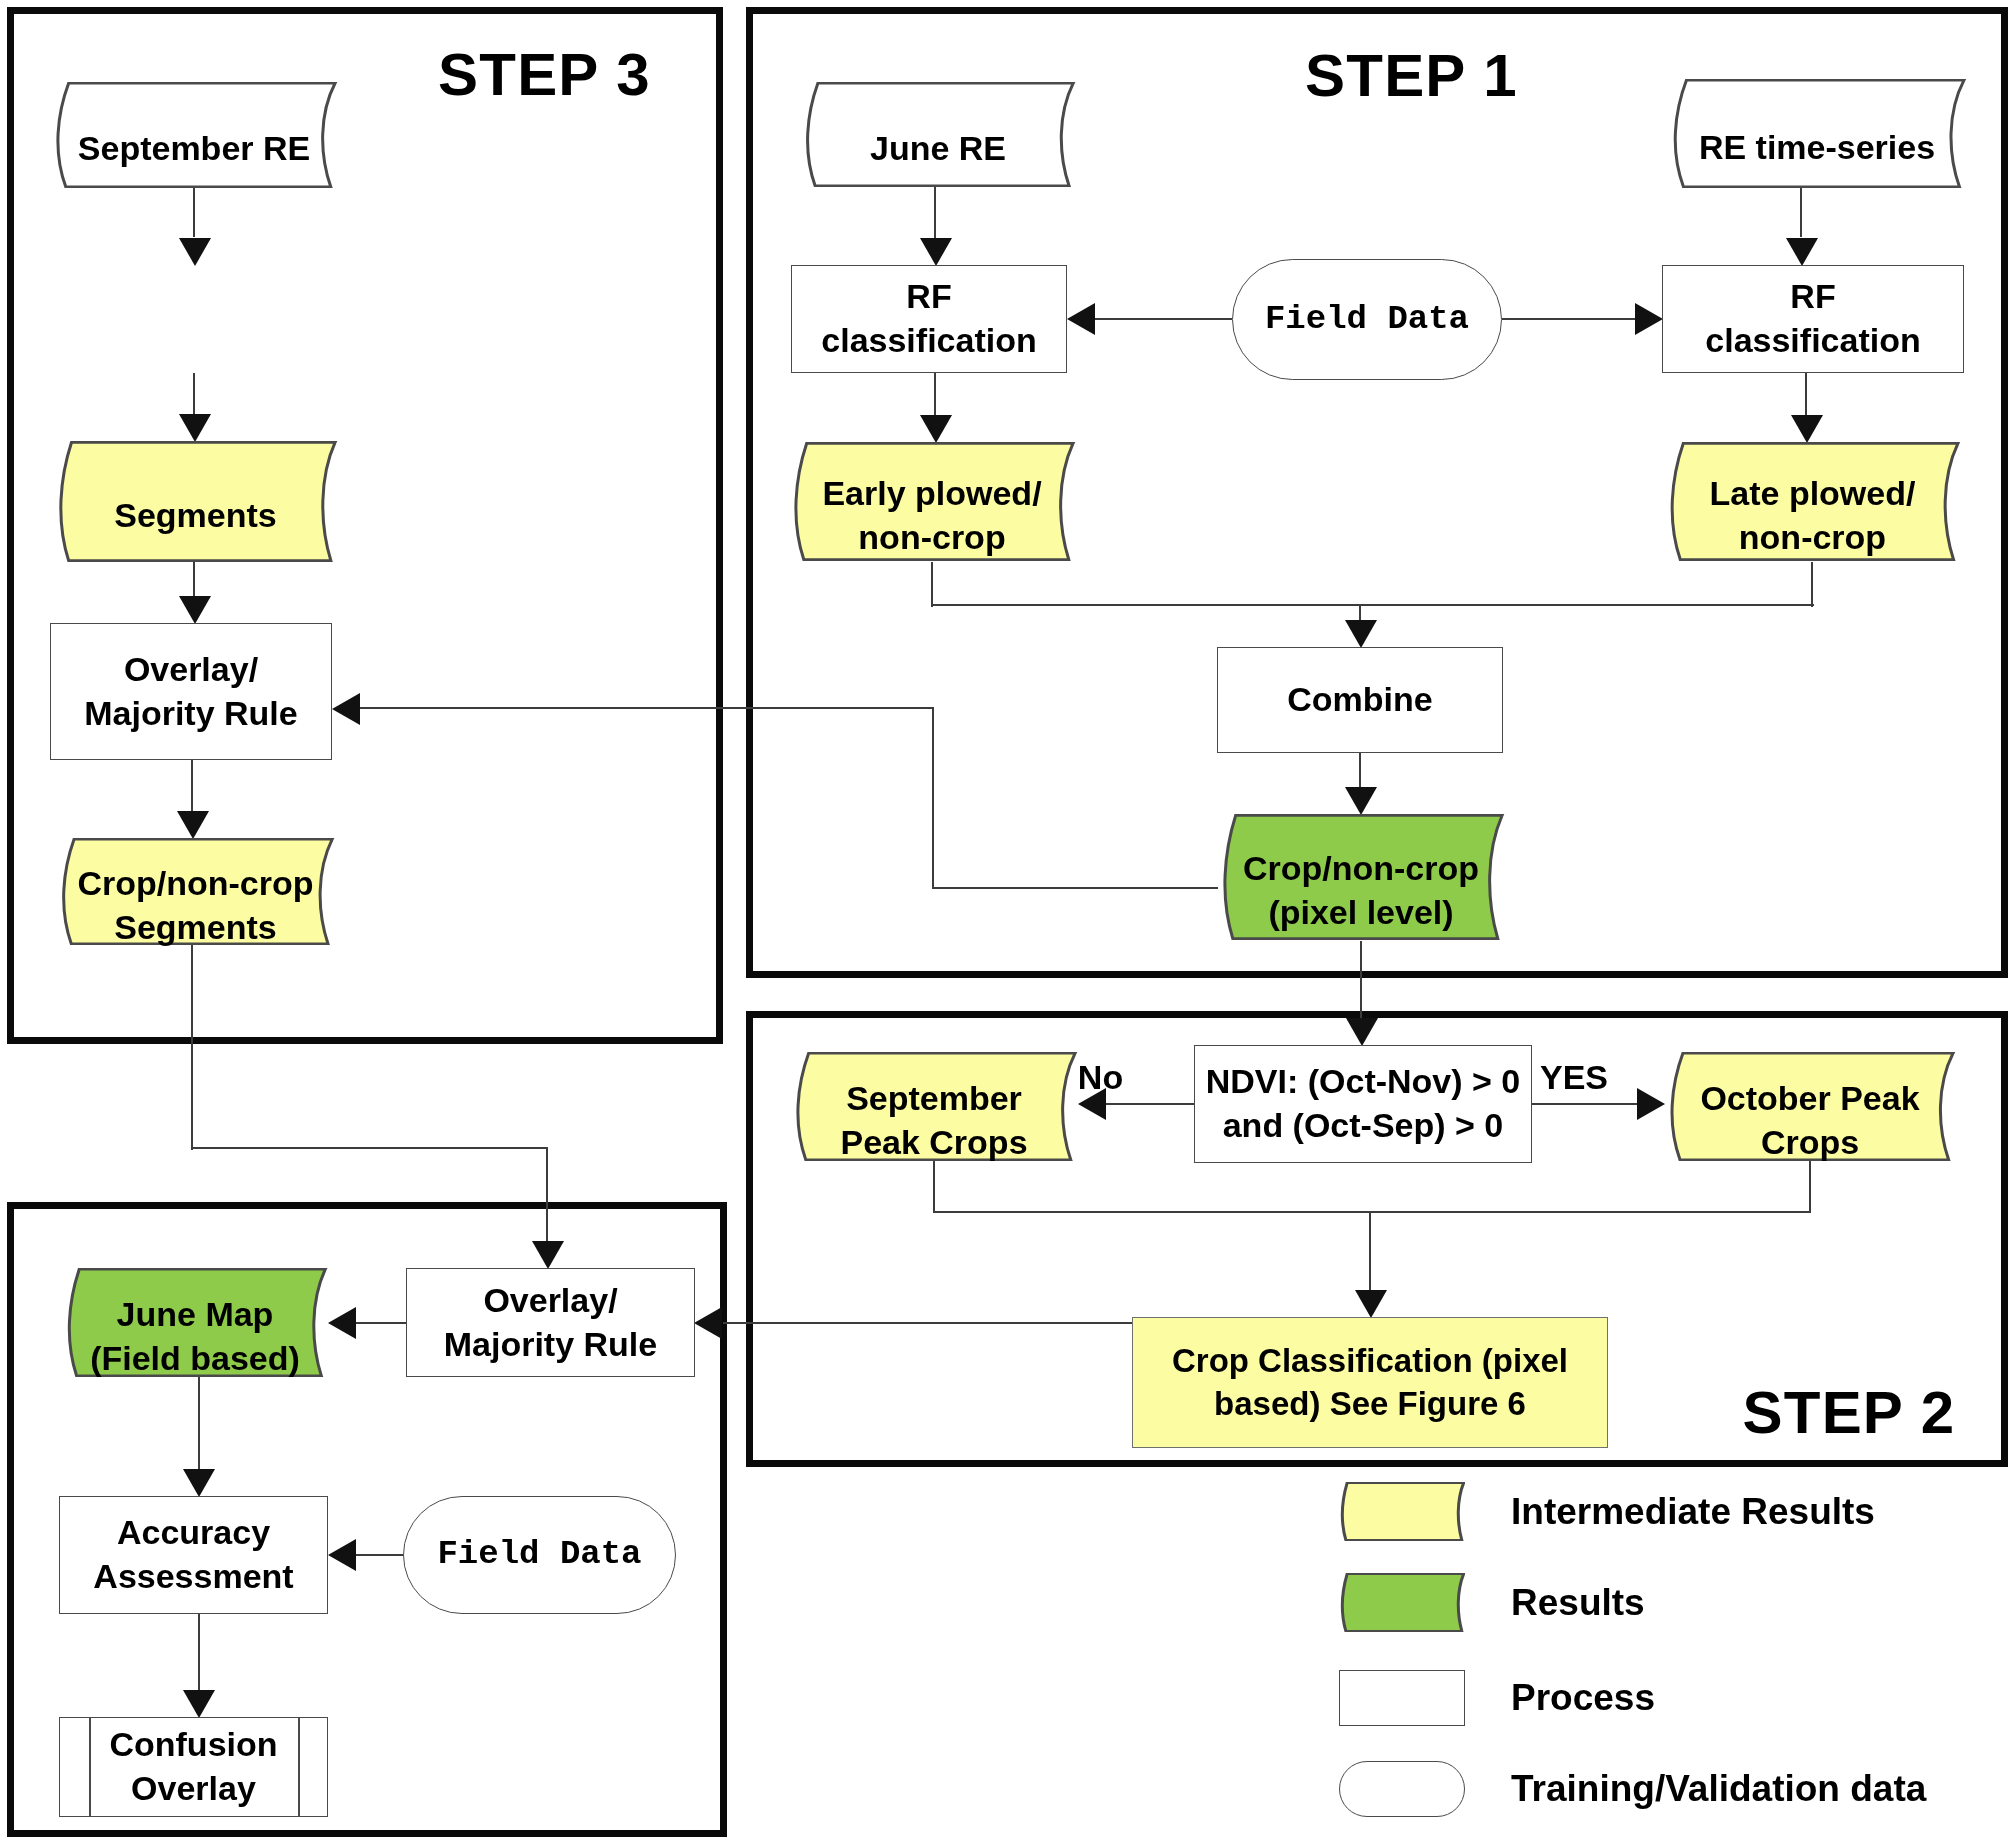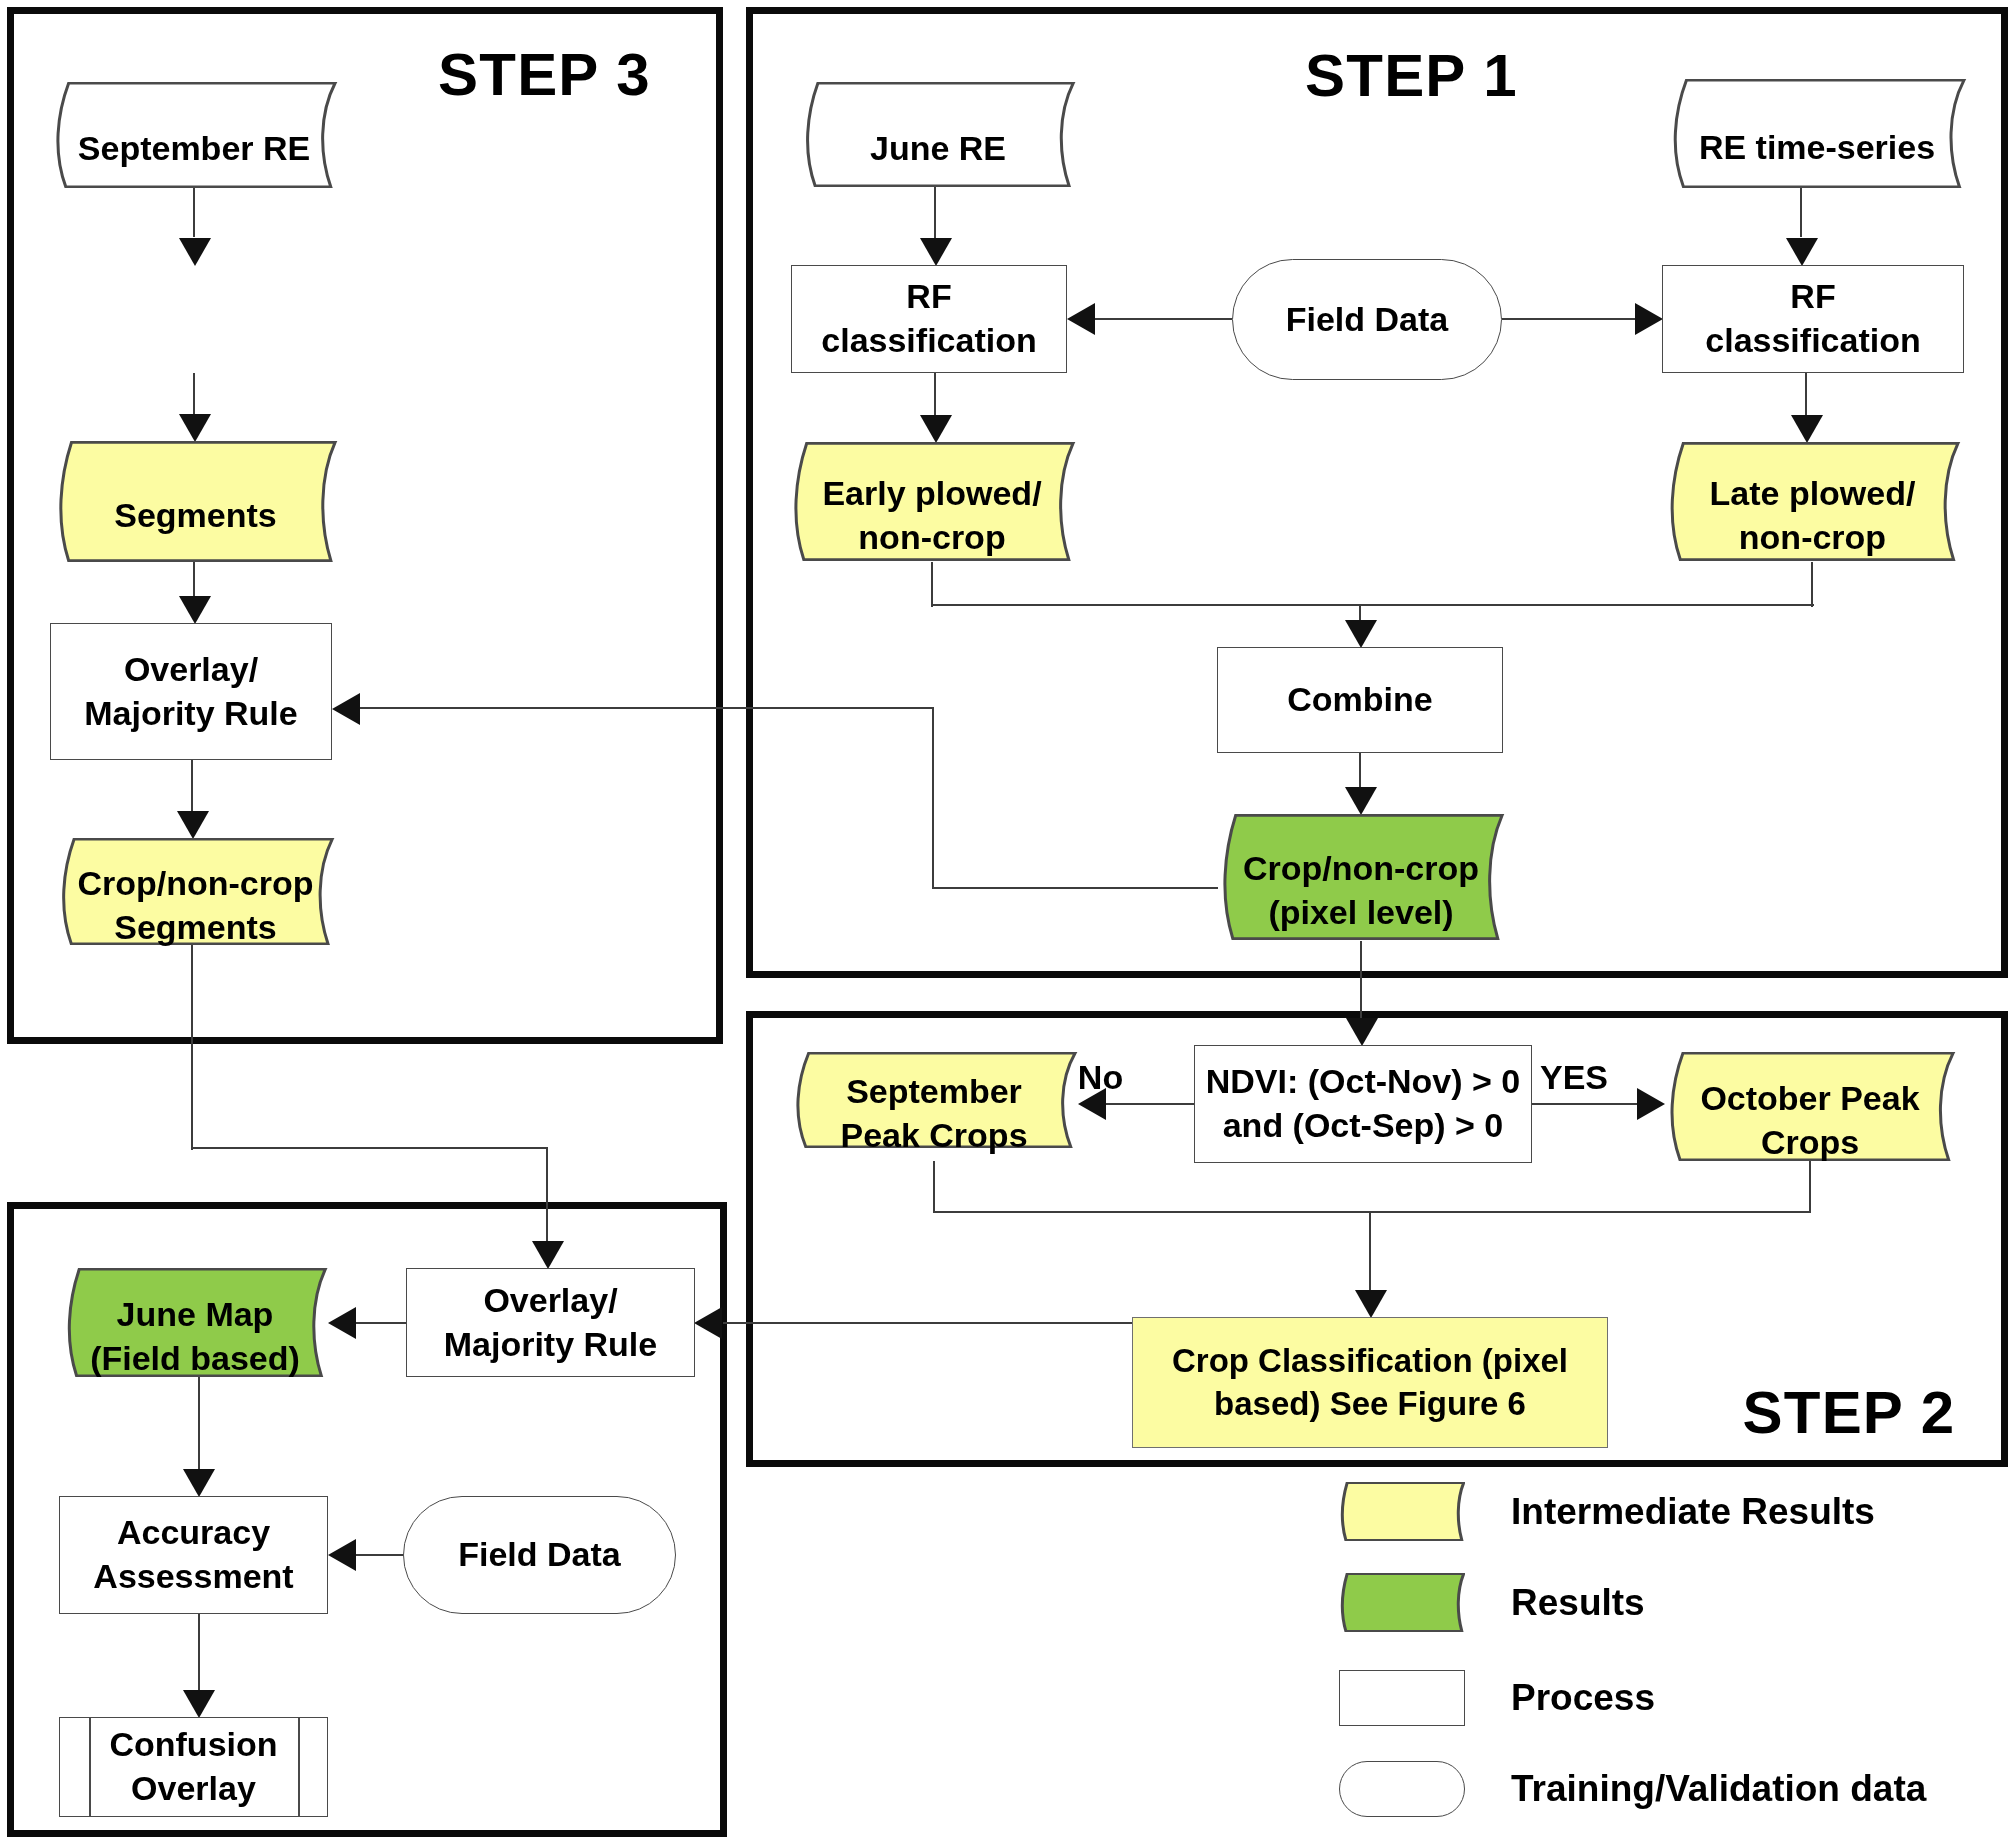--- a/index.html
+++ b/index.html
@@ -7,21 +7,21 @@
     position:relative;width:2015px;height:1844px;background:#ffffff;
     font-family:"Liberation Sans",sans-serif;font-weight:bold;color:#000;
     overflow:hidden;
   }
   .stepbox{position:absolute;border:7px solid #0a0a0a;box-sizing:border-box;background:transparent;}
   .steplabel{position:absolute;font-size:60px;font-weight:bold;text-align:center;letter-spacing:1.2px;}
   .node{position:absolute;display:flex;align-items:center;justify-content:center;
         text-align:center;font-size:34px;line-height:1.28;box-sizing:border-box;}
   .rect{background:#fff;border:1.8px solid #4a4a4a;}
   .rect-yellow{background:#FCFCA2;border:1.8px solid #6f6f6f;}
-  .stadium{background:#fff;border:1.8px solid #4a4a4a;}
+  .stadium{background:#fff;border:1.8px solid #4a4a4a;font-family:Liberation Mono, monospace;}
   .flag{background:transparent;}
   .flag svg{position:absolute;left:0;top:0;width:100%;height:100%;}
   .flag path{stroke:#4a4a4a;stroke-width:3;vector-effect:non-scaling-stroke;}
   .f-white path{fill:#ffffff;}
   .f-yellow path{fill:#FCFCA2;}
   .f-green path{fill:#8FCB4A;}
   .flag .lbl{position:relative;z-index:2;margin-top:28px;}
   .vl{position:absolute;width:2.4px;background:#3c3c3c;}
   .hl{position:absolute;height:2.4px;background:#3c3c3c;}
   .ah-d{position:absolute;width:0;height:0;border-left:16px solid transparent;border-right:16px solid transparent;border-top:28px solid #111;}
@@ -182,21 +182,21 @@
         <path d="M13,1 L198,1 C187,30 187,68 195,99 L11,99 C2,66 5,30 13,1 Z"></path>
       </svg>
     <span class="lbl"><span>Crop/non-crop</span><br>
     <span>(pixel level)</span></span>
   </div>
 
   <div class="node rect" style="left:1194px;top:1045px;width:338px;height:118px;">
     <span><span>NDVI: (Oct-Nov) &gt; 0</span><br>
     <span>and (Oct-Sep) &gt; 0</span></span>
   </div>
-  <div class="node flag f-yellow" style="left:790px;top:1052px;width:288px;height:96px;">
+  <div class="node flag f-yellow" style="left:790px;top:1052px;width:288px;height:109px;">
     <svg viewBox="0 0 200 100" preserveAspectRatio="none">
         <path d="M13,1 L198,1 C187,30 187,68 195,99 L11,99 C2,66 5,30 13,1 Z"></path>
       </svg>
     <span class="lbl"><span>September</span><br>
     <span>Peak Crops</span></span>
   </div>
   <div class="node flag f-yellow" style="left:1664px;top:1052px;width:292px;height:109px;">
     <svg viewBox="0 0 200 100" preserveAspectRatio="none">
         <path d="M13,1 L198,1 C187,30 187,68 195,99 L11,99 C2,66 5,30 13,1 Z"></path>
       </svg>

